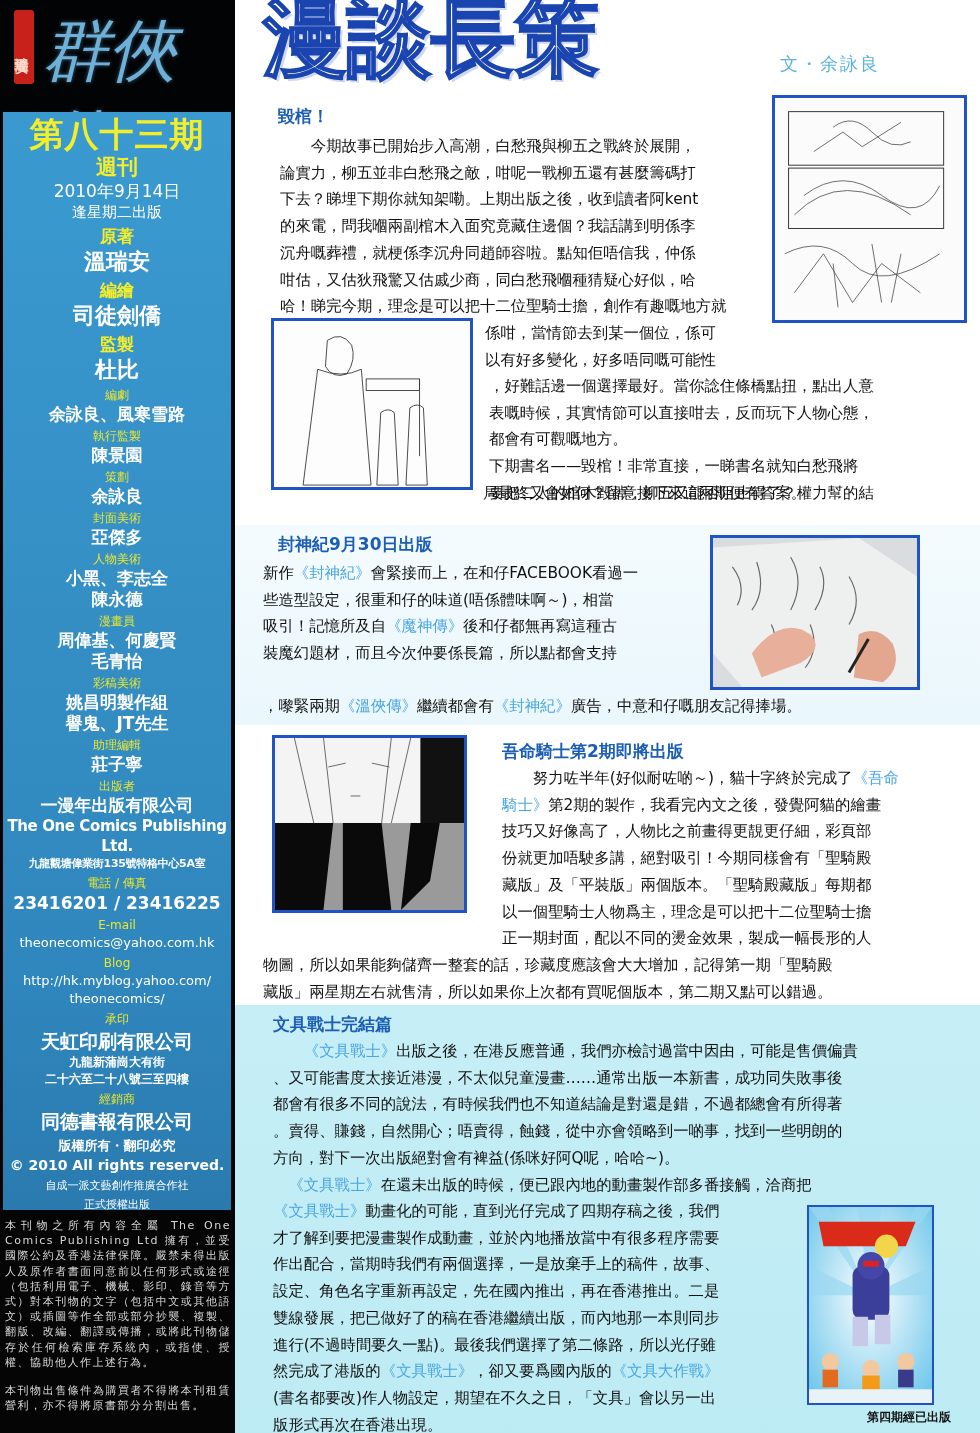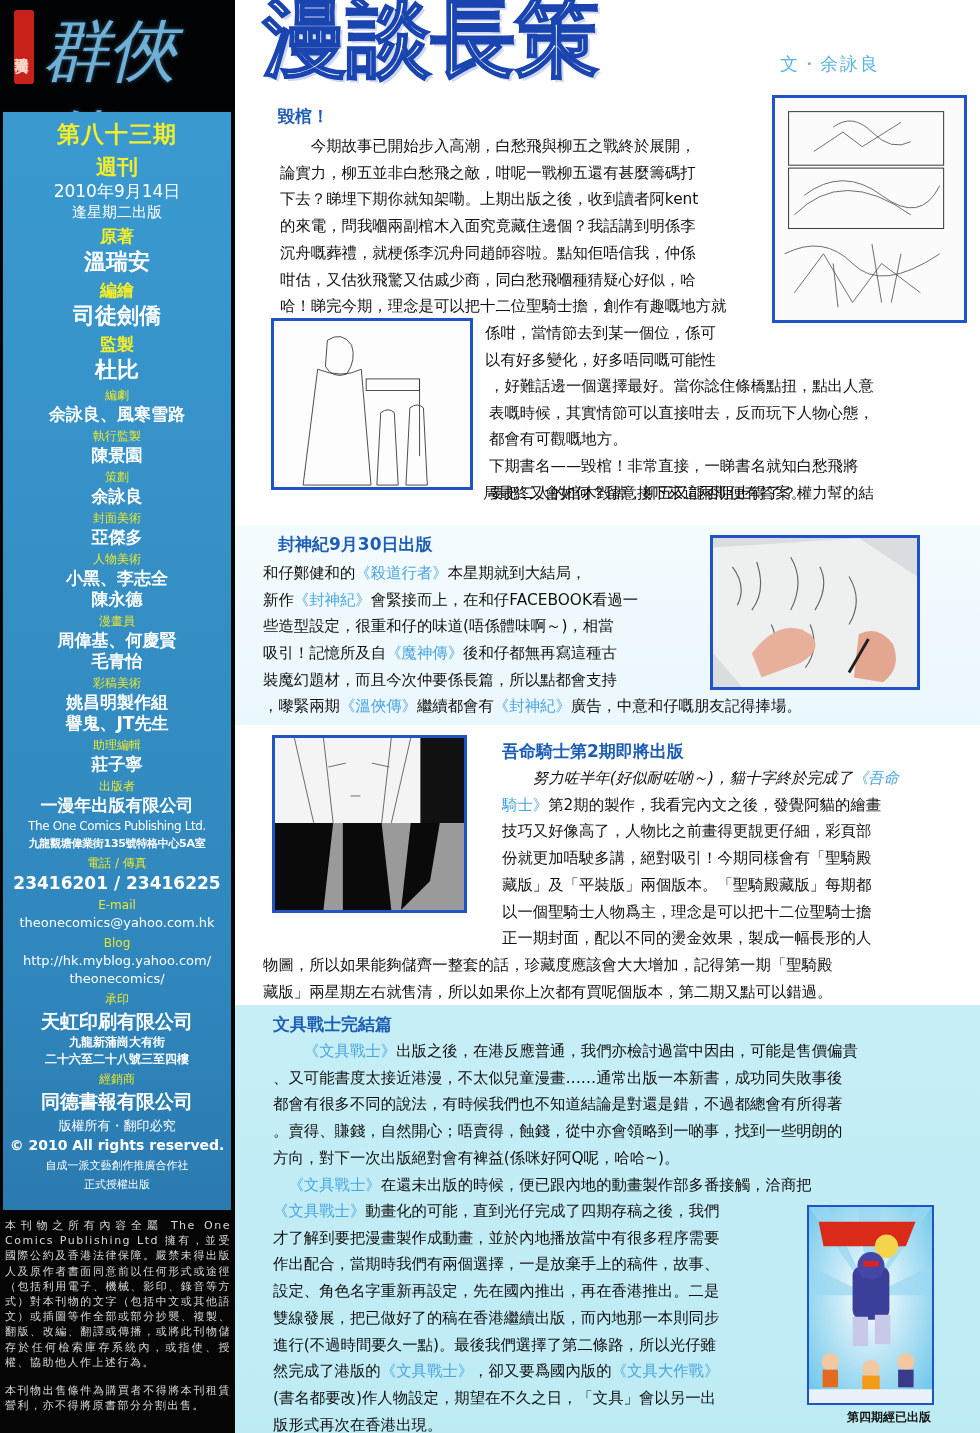--- a/index.html
+++ b/index.html
@@ -10,35 +10,35 @@
   .sidebar { position: absolute; left: 0; top: 0; width: 235px; height: 1433px; background: #050505; }
   .masthead { position: absolute; left: 0; top: 0; width: 235px; height: 110px; background: #020305; }
   .masthead-author { position: absolute; left: 14px; top: 10px; width: 20px; height: 74px; background: #c8201a; border-radius: 3px;
     color: #ffd8c8; font-size: 14px; line-height: 24px; text-align: center; font-weight: bold; writing-mode: vertical-rl; }
   .masthead-title { position: absolute; left: 42px; top: 6px; font-family: "DejaVu Serif", serif; font-size: 68px; line-height: 90px;
     color: #6fb0d8; letter-spacing: -2px; font-style: italic; text-shadow: 0 0 4px rgba(120,190,230,0.5); }
 
   .info-panel { position: absolute; left: 3px; top: 112px; width: 228px; height: 1098px;
     background: linear-gradient(180deg, #3a9ad0 0%, #3590c6 40%, #2f86bc 80%, #2a7aaf 100%);
     text-align: center; padding-top: 2px; }
-  .ip-issue { color: #f4ee2a; font-size: 23px; font-weight: bold; line-height: 40px; letter-spacing: 1px; }
+  .ip-issue { color: #f4ee2a; font-size: 34px; font-weight: bold; line-height: 40px; letter-spacing: 1px; }
   .ip-weekly { color: #f4ee2a; font-size: 21px; font-weight: bold; line-height: 26px; }
   .ip-date { color: #ffffff; font-size: 17px; line-height: 22px; }
   .ip-day { color: #ffffff; font-size: 15px; line-height: 20px; }
   .ip-label-lg { color: #f4ee2a; font-size: 17px; font-weight: bold; line-height: 24px; margin-top: 2px; }
   .ip-name-lg { color: #ffffff; font-size: 22px; font-weight: bold; line-height: 28px; }
   .ip-label-sm { color: #e8e630; font-size: 12px; line-height: 17px; margin-top: 3px; }
   .ip-name { color: #ffffff; font-size: 17px; font-weight: bold; line-height: 21px; }
-  .ip-company-en { color: #ffffff; font-size: 12px; line-height: 20px; font-weight: normal; letter-spacing: -0.4px; }
+  .ip-company-en { color: #ffffff; font-size: 15px; line-height: 20px; font-weight: bold; letter-spacing: -0.4px; }
   .ip-address { color: #ffffff; font-size: 11px; line-height: 16px; font-weight: bold; letter-spacing: -0.3px; }
   .ip-phone { color: #ffffff; font-size: 17px; font-weight: bold; line-height: 22px; }
   .ip-email { color: #ffffff; font-size: 13px; line-height: 18px; }
   .ip-company { color: #ffffff; font-size: 19px; font-weight: bold; line-height: 26px; }
   .ip-small { color: #ffffff; font-size: 12px; line-height: 17px; font-weight: bold; }
-  .ip-rights-cn { color: #ffffff; font-size: 13px; line-height: 20px; font-weight: normal; margin-top: 2px; }
+  .ip-rights-cn { color: #ffffff; font-size: 13px; line-height: 20px; font-weight: bold; margin-top: 2px; }
   .ip-rights-en { color: #ffffff; font-size: 14px; line-height: 18px; font-weight: bold; }
   .ip-license { color: #ffffff; font-size: 11px; line-height: 15px; margin-top: 4px; }
 
   .legal { position: absolute; left: 5px; top: 1218px; width: 226px; color: #d8d8d8; font-size: 11px; line-height: 15.2px; letter-spacing: 1.5px; text-align: justify; }
   .legal p + p { margin-top: 13px; }
 
   
   .main { position: absolute; left: 235px; top: 0; width: 745px; height: 1088px; }
   .sec-white { position: absolute; left: 0; top: 0; width: 745px; height: 525px; background: #ffffff; }
   .sec-fsg { position: absolute; left: 0; top: 525px; width: 745px; height: 200px; background: linear-gradient(180deg, #f4fbfe 0%, #eaf7fc 100%); }
@@ -49,21 +49,21 @@
     color: #ffffff; -webkit-text-stroke: 2px #1a44b0; text-shadow: 3px 3px 0 #cfd8f0; font-family: "DejaVu Sans", sans-serif; }
   .byline { position: absolute; left: 545px; top: 52px; font-size: 18px; color: #5ab4e0; letter-spacing: 2px; }
 
   .sec-heading { position: absolute; color: #1c5eb5; font-size: 17px; font-weight: bold; line-height: 24px; }
   .body-text { position: absolute; font-size: 15.4px; line-height: 26.7px; color: #111; text-align: justify; }
   .body-text .indent { display: inline-block; width: 2em; }
   .hl { color: #4aa6e0; }
 
   .framed-img { position: absolute; border: 3px solid #2053c3; background: #fafafa; overflow: hidden; }
   .framed-img svg { display: block; width: 100%; height: 100%; }
-  .caption { position: absolute; font-size: 12px; font-weight: bold; color: #111; }
+  .caption { position: absolute; font-size: 12px; font-weight: bold; color: #111; margin-left: 20px; }
 </style>
 </head>
 <body>
 
 <div class="sidebar">
   <div class="masthead">
     <div class="masthead-author">溫瑞安</div>
     <div class="masthead-title">群俠傳</div>
   </div>
 
@@ -210,21 +210,20 @@
           <path d="M20 30 q15 20 5 40 M45 25 q10 30 -5 50 M80 20 q15 25 0 55 M110 30 q10 20 -5 45 M140 40 q15 25 0 50"></path>
           <path d="M60 90 q10 20 -5 40 M100 90 q10 25 -5 45"></path>
         </g>
         <path d="M40 120 q30 -40 60 -20 q15 15 -10 30 l-40 15 z" fill="#e8b09a"></path>
         <path d="M150 100 q20 -10 35 10 q10 25 -10 40 l-30 -5 z" fill="#e2a78e"></path>
         <line x1="160" y1="105" x2="140" y2="140" stroke="#222" stroke-width="3"></line>
       </svg>
     </div>
 
     <div class="body-text" style="left:28px; top:35px; width:450px;">
-      <div><span>和仔鄭健和的</span><span class="hl">《殺道行者》</span><span>本星期就到大結局，</span></div>
       <div><span>新作</span><span class="hl">《封神紀》</span><span>會緊接而上，在和仔FACEBOOK看過一</span></div>
       <div><span>些造型設定，很重和仔的味道(唔係體味啊～)，相當</span></div>
       <div><span>吸引！記憶所及自</span><span class="hl">《魔神傳》</span><span>後和仔都無再寫這種古</span></div>
       <div><span>裝魔幻題材，而且今次仲要係長篇，所以點都會支持</span></div>
     </div>
     <div class="body-text" style="left:28px; top:168px; width:700px;">
       <div><span>，嚟緊兩期</span><span class="hl">《溫俠傳》</span><span>繼續都會有</span><span class="hl">《封神紀》</span><span>廣告，中意和仔嘅朋友記得捧場。</span></div>
     </div>
   </div>
 
@@ -243,21 +242,21 @@
           <path d="M0 88 l60 0 l-10 90 l-50 0 z"></path>
           <path d="M70 88 l40 0 l10 90 l-50 0 z"></path>
           <path d="M140 88 l30 0 l-10 60 l-30 30 z"></path>
         </g>
       </svg>
     </div>
 
     <div class="sec-heading" style="left:267px; top:14px;text-align:center;">吾命騎士第2期即將出版</div>
 
     <div class="body-text" style="left:267px; top:40px; width:445px;">
-      <div style="padding-left:2em;font-style:italic;"><span>努力咗半年(好似耐咗啲～)，貓十字終於完成了</span><span class="hl">《吾命</span></div>
+      <div style="padding-left:2em;"><span>努力咗半年(好似耐咗啲～)，貓十字終於完成了</span><span class="hl">《吾命</span></div>
       <div><span class="hl">騎士》</span><span>第2期的製作，我看完內文之後，發覺阿貓的繪畫</span></div>
       <div><span>技巧又好像高了，人物比之前畫得更靚更仔細，彩頁部</span></div>
       <div><span>份就更加唔駛多講，絕對吸引！今期同樣會有「聖騎殿</span></div>
       <div><span>藏版」及「平裝版」兩個版本。「聖騎殿藏版」每期都</span></div>
       <div><span>以一個聖騎士人物爲主，理念是可以把十二位聖騎士擔</span></div>
       <div><span>正一期封面，配以不同的燙金效果，製成一幅長形的人</span></div>
     </div>
     <div class="body-text" style="left:28px; top:227px; width:690px;">
       <div><span>物圖，所以如果能夠儲齊一整套的話，珍藏度應該會大大增加，記得第一期「聖騎殿</span></div>
       <div><span>藏版」兩星期左右就售清，所以如果你上次都有買呢個版本，第二期又點可以錯過。</span></div>

